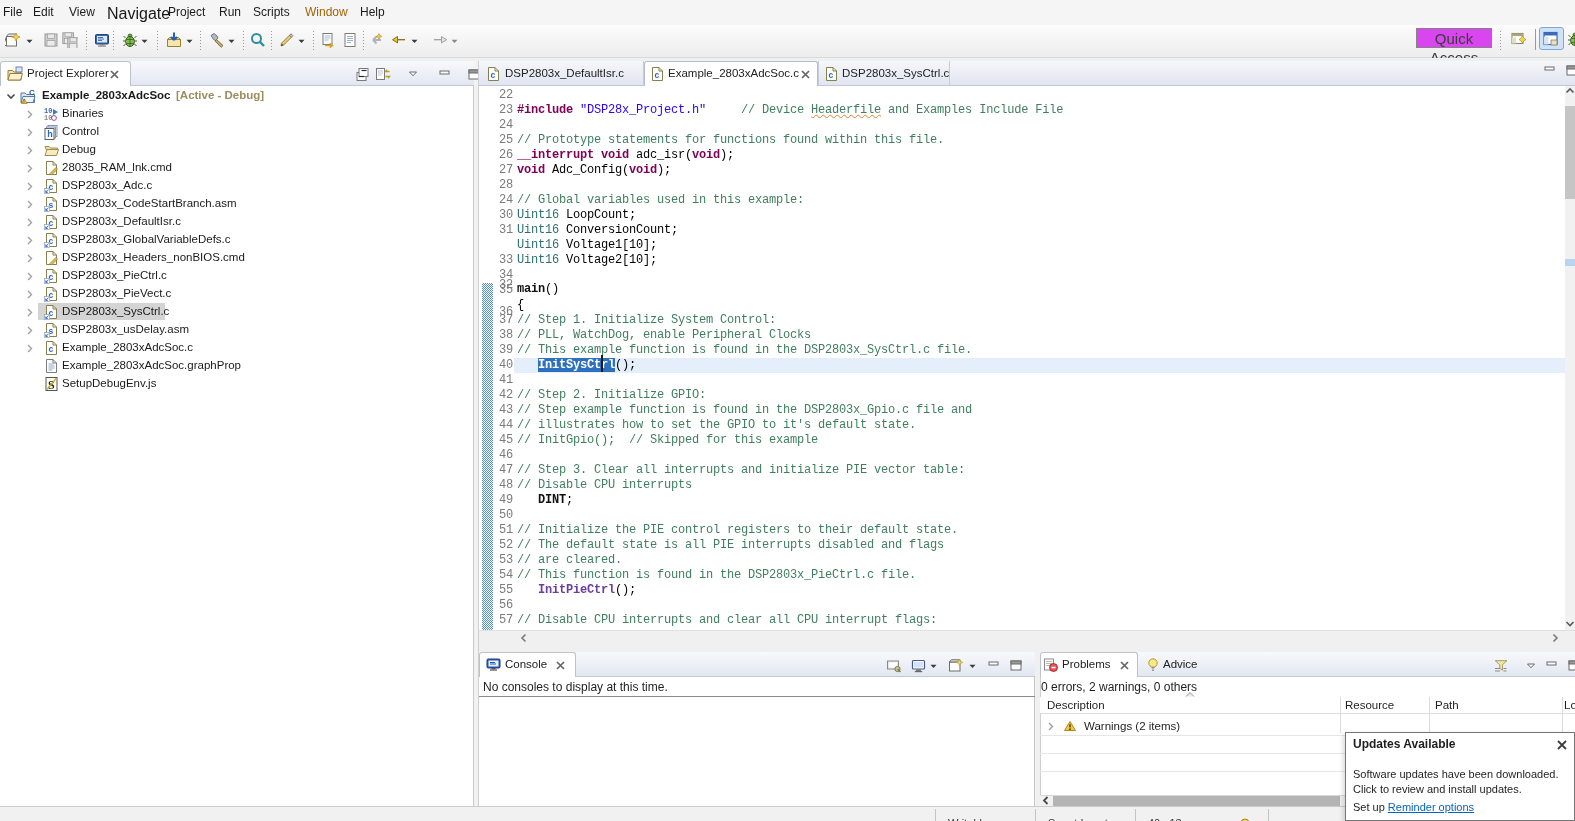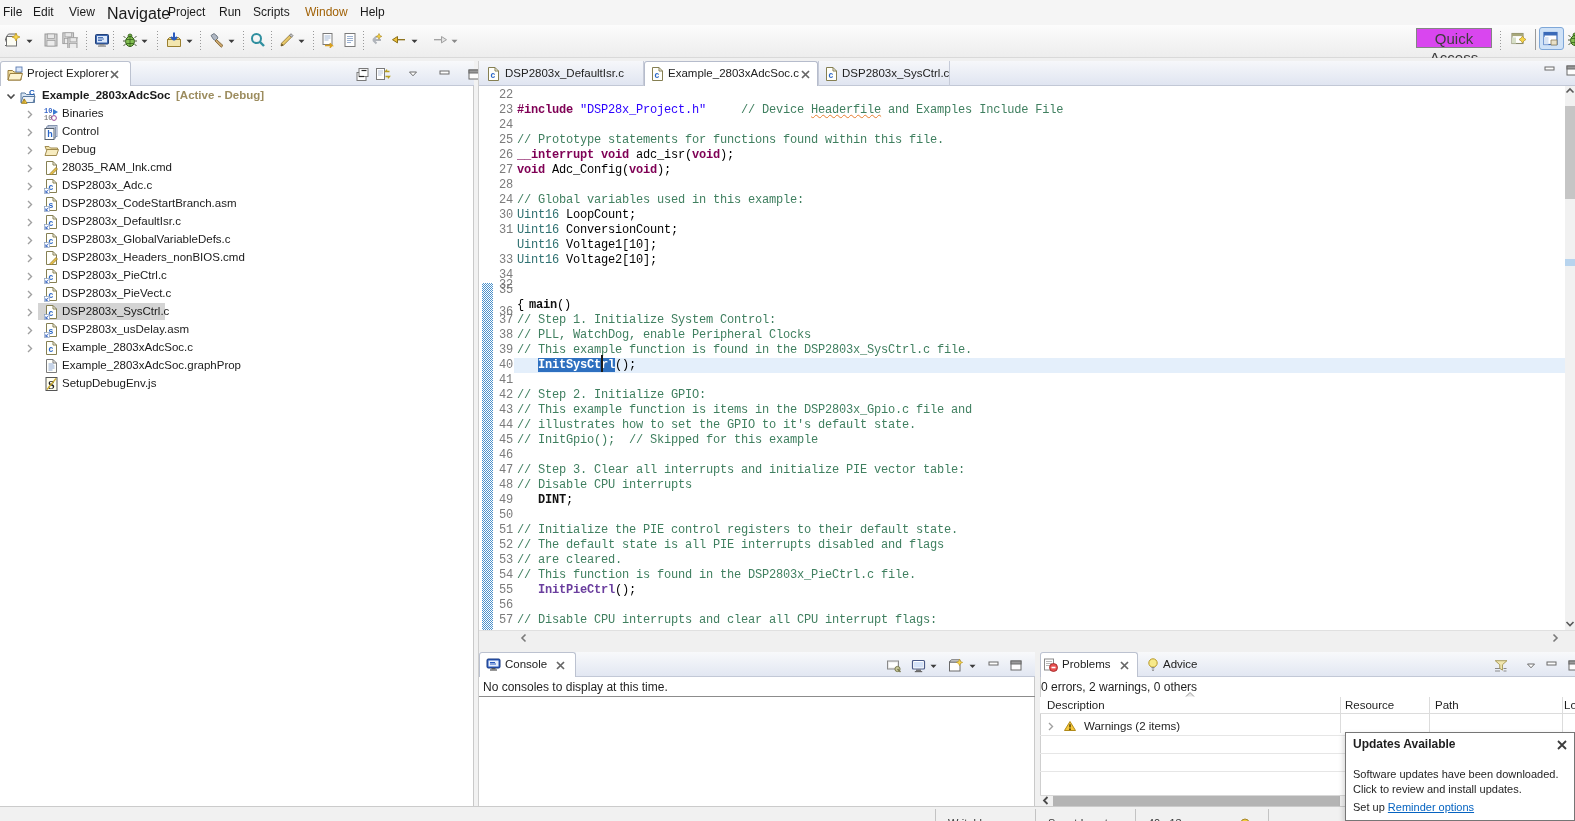--- a/index.html
+++ b/index.html
@@ -404,36 +404,36 @@
 <div class="num mono" style="top:207.5px;">30</div>
 <div class="cl mono" style="top:207.5px;"><span class="t">Uint16</span> LoopCount;</div>
 <div class="num mono" style="top:222.5px;">31</div>
 <div class="cl mono" style="top:222.5px;"><span class="t">Uint16</span> ConversionCount;</div>
 <div class="num mono" style="top:237.5px;margin-top:40px;">32</div>
 <div class="cl mono" style="top:237.5px;"><span class="t">Uint16</span> Voltage1[10];</div>
 <div class="num mono" style="top:252.5px;">33</div>
 <div class="cl mono" style="top:252.5px;"><span class="t">Uint16</span> Voltage2[10];</div>
 <div class="num mono" style="top:267.5px;">34</div>
 <div class="num mono" style="top:282.5px;">35</div>
-<div class="cl mono" style="top:298px;margin-left:12px;"><span class="m">main</span>()</div>
+<div class="cl mono" style="top:282px;"><span class="m">main</span>()</div>
 <div class="num mono" style="top:305px;">36</div>
 <div class="cl mono" style="top:297.5px;">{</div>
 <div class="num mono" style="top:312.5px;">37</div>
 <div class="cl mono" style="top:312.5px;"><span class="c">// Step 1. Initialize System Control:</span></div>
 <div class="num mono" style="top:327.5px;">38</div>
 <div class="cl mono" style="top:327.5px;"><span class="c">// PLL, WatchDog, enable Peripheral Clocks</span></div>
 <div class="num mono" style="top:342.5px;">39</div>
 <div class="cl mono" style="top:342.5px;"><span class="c">// This example function is found in the DSP2803x_SysCtrl.c file.</span></div>
 <div class="num mono" style="top:357.5px;">40</div>
 <div class="cl mono" style="top:357.5px;">   <span class="sel">InitSysCtrl</span>();</div>
 <div class="num mono" style="top:372.5px;">41</div>
 <div class="num mono" style="top:387.5px;">42</div>
 <div class="cl mono" style="top:387.5px;"><span class="c">// Step 2. Initialize GPIO:</span></div>
 <div class="num mono" style="top:402.5px;">43</div>
-<div class="cl mono" style="top:402.5px;"><span class="c">// This example function is items in the DSP2803x_Gpio.c file and</span></div>
+<div class="cl mono" style="top:402.5px;"><span class="c">// Step example function is found in the DSP2803x_Gpio.c file and</span></div>
 <div class="num mono" style="top:417.5px;">44</div>
 <div class="cl mono" style="top:417.5px;"><span class="c">// illustrates how to set the GPIO to it's default state.</span></div>
 <div class="num mono" style="top:432.5px;">45</div>
 <div class="cl mono" style="top:432.5px;"><span class="c">// InitGpio();  // Skipped for this example</span></div>
 <div class="num mono" style="top:447.5px;">46</div>
 <div class="num mono" style="top:462.5px;">47</div>
 <div class="cl mono" style="top:462.5px;"><span class="c">// Step 3. Clear all interrupts and initialize PIE vector table:</span></div>
 <div class="num mono" style="top:477.5px;">48</div>
 <div class="cl mono" style="top:477.5px;"><span class="c">// Disable CPU interrupts</span></div>
 <div class="num mono" style="top:492.5px;">49</div>

